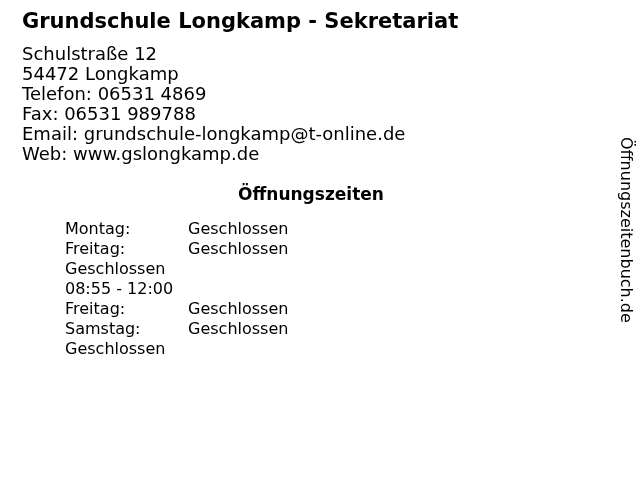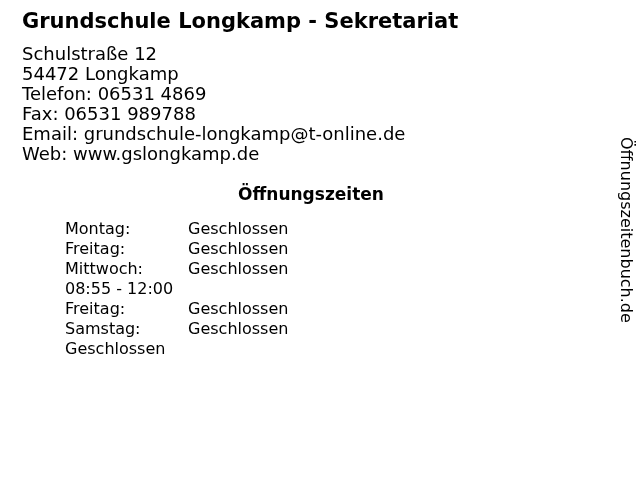--- a/index.html
+++ b/index.html
@@ -92,21 +92,20 @@
     <div class="hours">
       <div class="row">
         <span class="day">Montag:</span>
         <span class="time">Geschlossen</span>
       </div>
       <div class="row">
         <span class="day">Freitag:</span>
         <span class="time">Geschlossen</span>
       </div>
       <div class="row">
-        <span class="day">Mittwoch:</span>
         <span class="time">Geschlossen</span>
       </div>
       <div class="row">
         <span class="time">08:55 - 12:00</span>
       </div>
       <div class="row">
         <span class="day">Freitag:</span>
         <span class="time">Geschlossen</span>
       </div>
       <div class="row">

